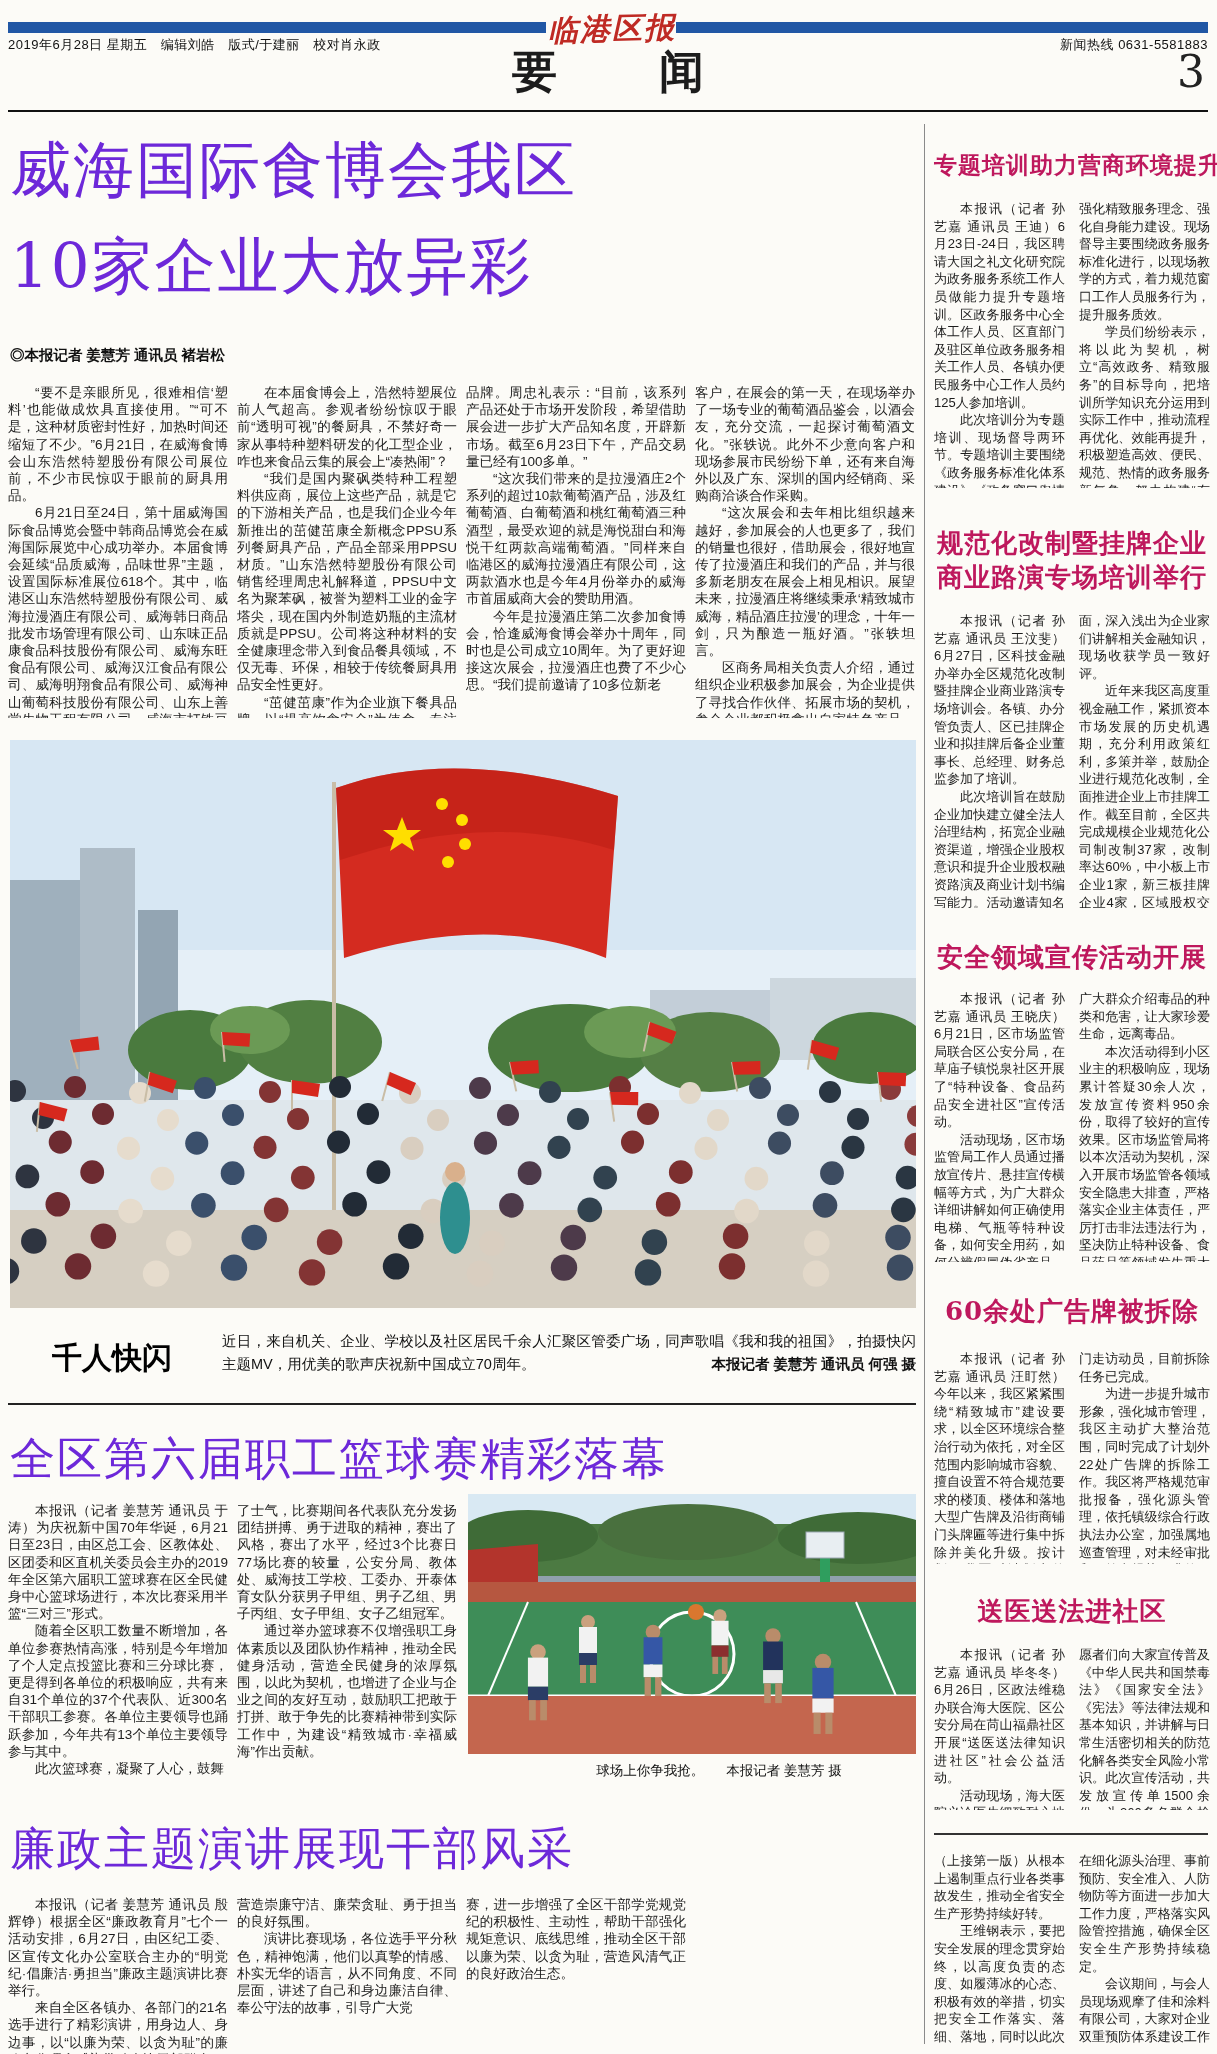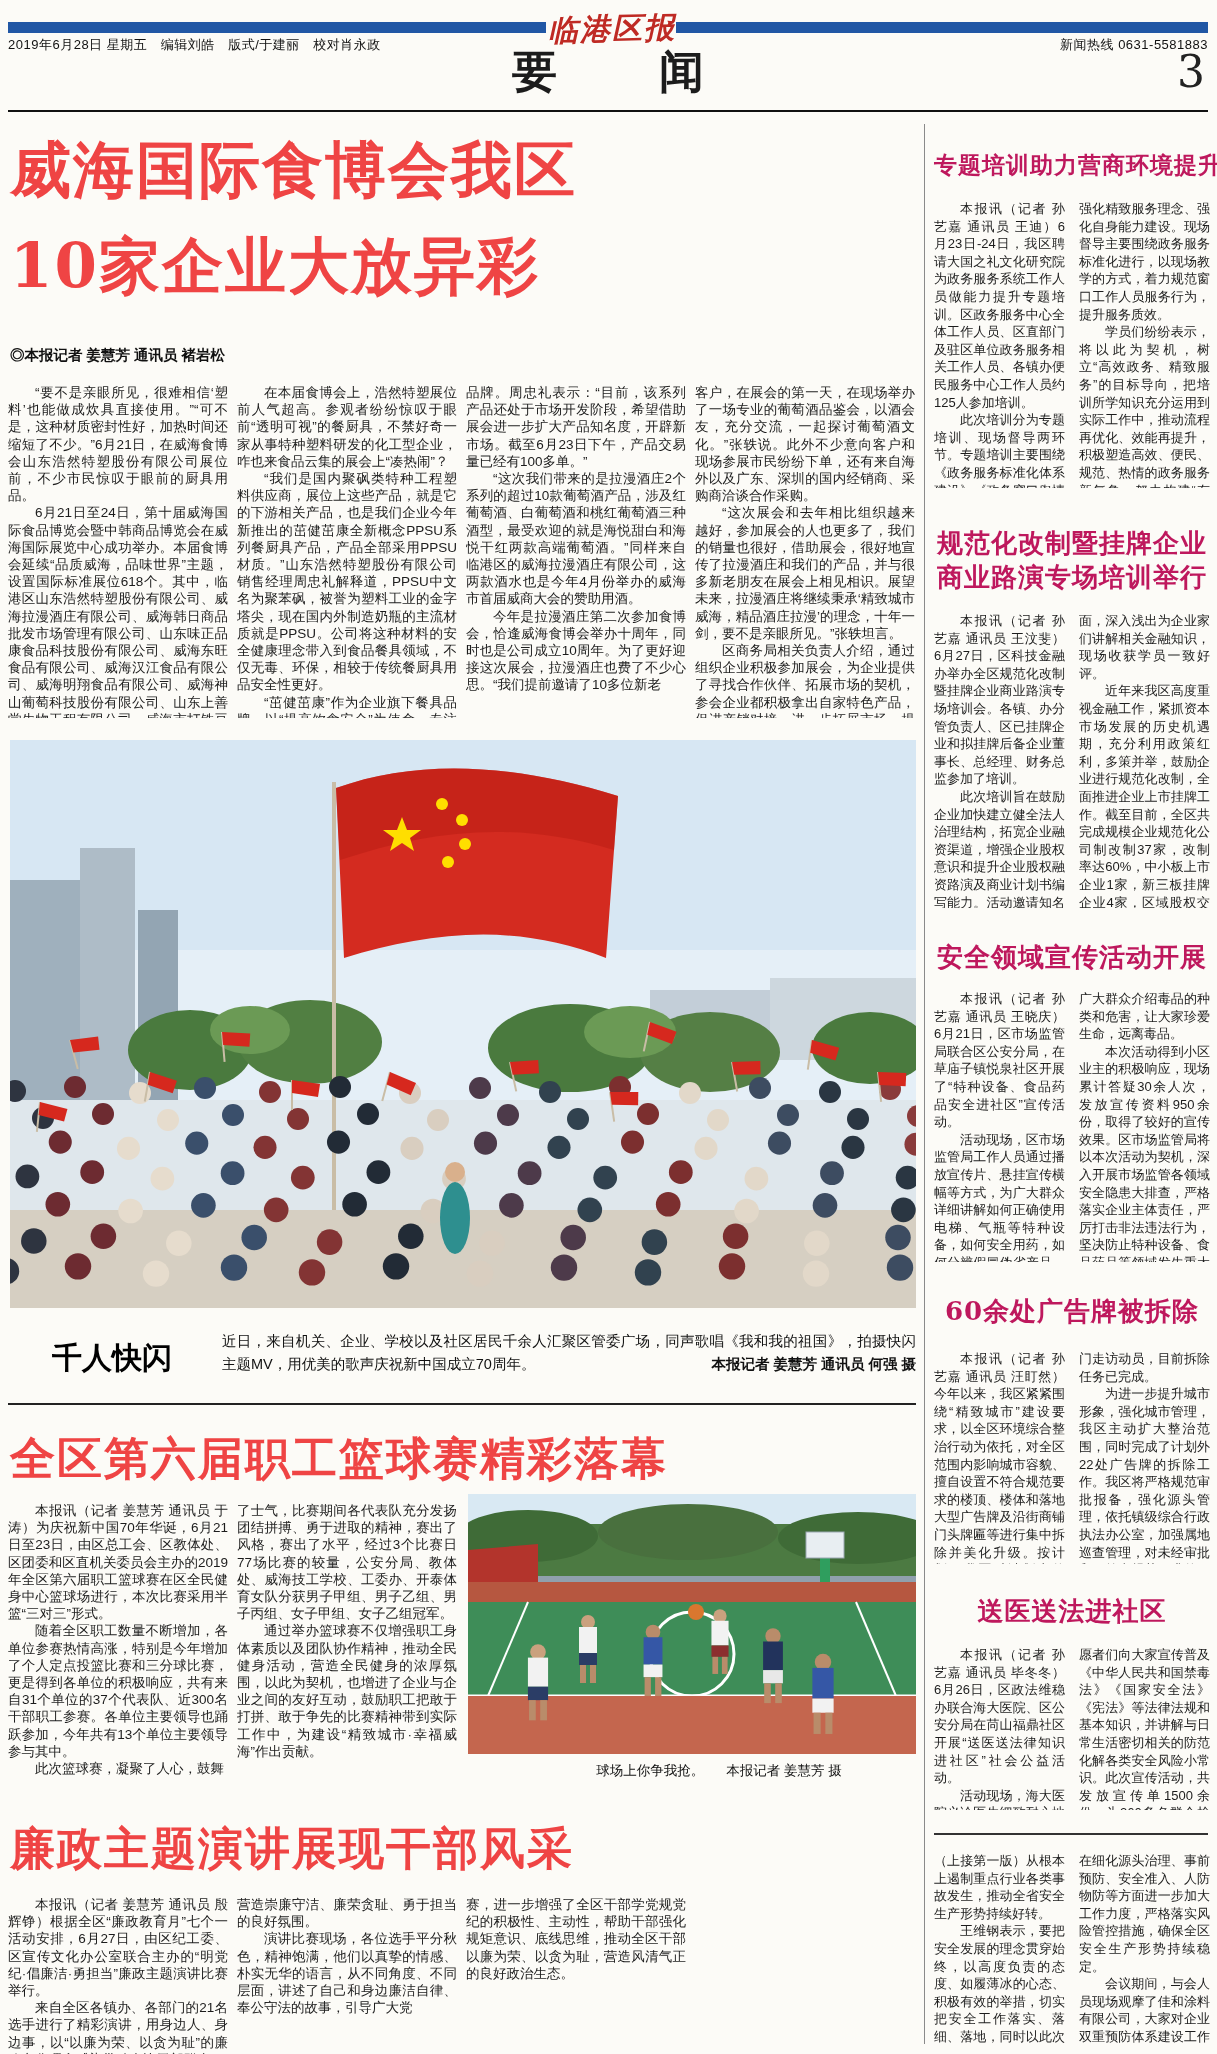--- a/index.html
+++ b/index.html
@@ -10,21 +10,21 @@
   .bar{background:#2157a5;height:11px;}
   .logo{color:#bf2a24;font-size:30px;font-weight:900;font-style:italic;
         font-family:"DejaVu Serif",serif;display:flex;align-items:center;justify-content:center;
         transform:rotate(-1.5deg);letter-spacing:2px;}
   .meta{font-size:13px;color:#111;letter-spacing:0.5px;}
   .section-title{font-size:45px;font-weight:900;text-align:center;letter-spacing:4px;
         font-family:"DejaVu Serif",serif;}
   .page-num{font-size:44px;color:#222;font-family:"DejaVu Serif",serif;}
   .hrule{background:#111;height:2px;}
   
-  .bighead{font-family:"DejaVu Serif",serif;font-weight:700;color:#ef4444;letter-spacing:2px;}
+  .bighead{font-family:"DejaVu Serif",serif;font-weight:400;color:#6d28d9;letter-spacing:2px;}
   .lead-head{font-size:61px;line-height:96px;}
   .mid-head{font-size:45px;line-height:58px;}
   .byline{font-size:14.5px;font-weight:bold;color:#111;}
   .cols{display:flex;gap:9px;}
   .col{width:220px;overflow:hidden;}
   .bodytext p{margin:0;text-align:justify;font-size:13.5px;line-height:17.2px;color:#1c1c1c;}
   .ind{text-indent:2em;}
   .clip{overflow:hidden;}
   
   .cap-label{font-size:30px;font-weight:900;font-family:"DejaVu Serif",serif;color:#000;}
@@ -72,21 +72,21 @@
       <p class="ind">“我们是国内聚砜类特种工程塑料供应商，展位上这些产品，就是它的下游相关产品，也是我们企业今年新推出的茁健茁康全新概念PPSU系列餐厨具产品，产品全部采用PPSU材质。”山东浩然特塑股份有限公司销售经理周忠礼解释道，PPSU中文名为聚苯砜，被誉为塑料工业的金字塔尖，现在国内外制造奶瓶的主流材质就是PPSU。公司将这种材料的安全健康理念带入到食品餐具领域，不仅无毒、环保，相较于传统餐厨具用品安全性更好。</p>
       <p class="ind">“茁健茁康”作为企业旗下餐具品牌，以“提高饮食安全”为使命，专注于打造中国“绿色、环保、安全、健康”全新概念PPSU系列高端餐具新</p>
     </div>
     <div class="col">
       <p>品牌。周忠礼表示：“目前，该系列产品还处于市场开发阶段，希望借助展会进一步扩大产品知名度，开辟新市场。截至6月23日下午，产品交易量已经有100多单。”</p>
       <p class="ind">“这次我们带来的是拉漫酒庄2个系列的超过10款葡萄酒产品，涉及红葡萄酒、白葡萄酒和桃红葡萄酒三种酒型，最受欢迎的就是海悦甜白和海悦干红两款高端葡萄酒。”同样来自临港区的威海拉漫酒庄有限公司，这两款酒水也是今年4月份举办的威海市首届威商大会的赞助用酒。</p>
       <p class="ind">今年是拉漫酒庄第二次参加食博会，恰逢威海食博会举办十周年，同时也是公司成立10周年。为了更好迎接这次展会，拉漫酒庄也费了不少心思。“我们提前邀请了10多位新老</p>
     </div>
     <div class="col">
       <p>客户，在展会的第一天，在现场举办了一场专业的葡萄酒品鉴会，以酒会友，充分交流，一起探讨葡萄酒文化。”张轶说。此外不少意向客户和现场参展市民纷纷下单，还有来自海外以及广东、深圳的国内经销商、采购商洽谈合作采购。</p>
-      <p class="ind">“这次展会和去年相比组织越来越好，参加展会的人也更多了，我们的销量也很好，借助展会，很好地宣传了拉漫酒庄和我们的产品，并与很多新老朋友在展会上相见相识。展望未来，拉漫酒庄将继续秉承‘精致城市威海，精品酒庄拉漫’的理念，十年一剑，要不是亲眼所见。”张轶坦言。</p>
+      <p class="ind">“这次展会和去年相比组织越来越好，参加展会的人也更多了，我们的销量也很好，借助展会，很好地宣传了拉漫酒庄和我们的产品，并与很多新老朋友在展会上相见相识。展望未来，拉漫酒庄将继续秉承‘精致城市威海，精品酒庄拉漫’的理念，十年一剑，只为酿造一瓶好酒。”张轶坦言。</p>
       <p class="ind">区商务局相关负责人介绍，通过组织企业积极参加展会，为企业提供了寻找合作伙伴、拓展市场的契机，参会企业都积极拿出自家特色产品，促进产销对接，进一步拓展市场，提升产品品质。</p>
     </div>
   </div>
 
   <div class="abs photo" style="left:10px;top:740px;width:906px;height:568px;">
     <svg width="906" height="568" viewBox="0 0 906 568">
       <rect x="0" y="0" width="906" height="360" fill="#d7e7f3"></rect>
       <rect x="0" y="210" width="906" height="150" fill="#e8f1f8" opacity="0.8"></rect>
       <rect x="0" y="140" width="70" height="220" fill="#9fb0bd"></rect>
       <rect x="70" y="108" width="55" height="252" fill="#aebcc7"></rect>

